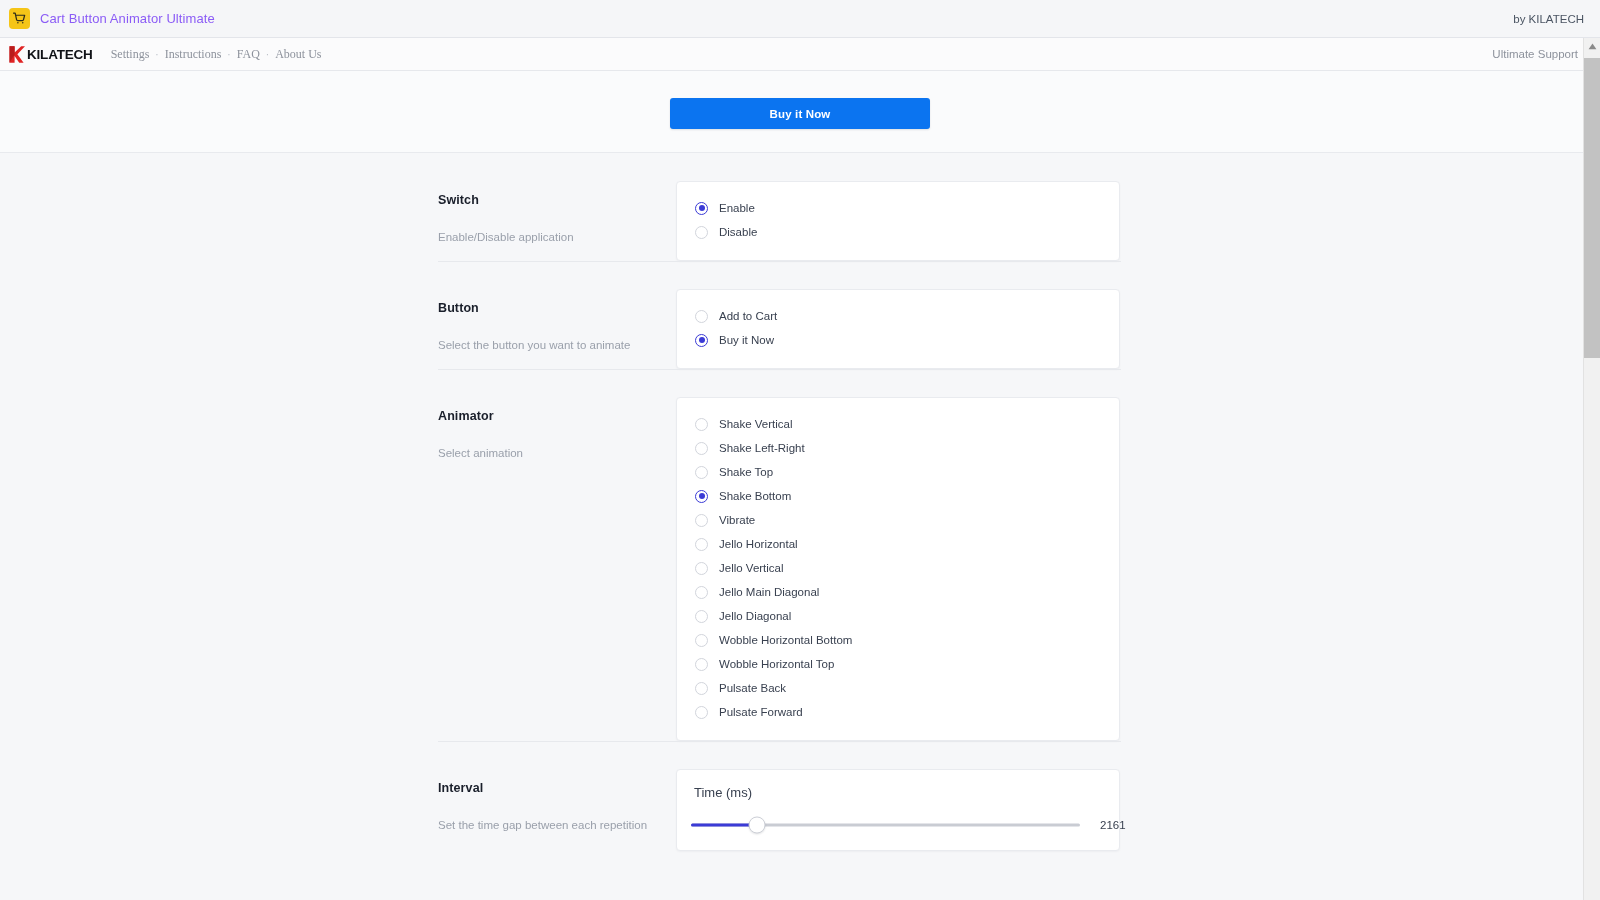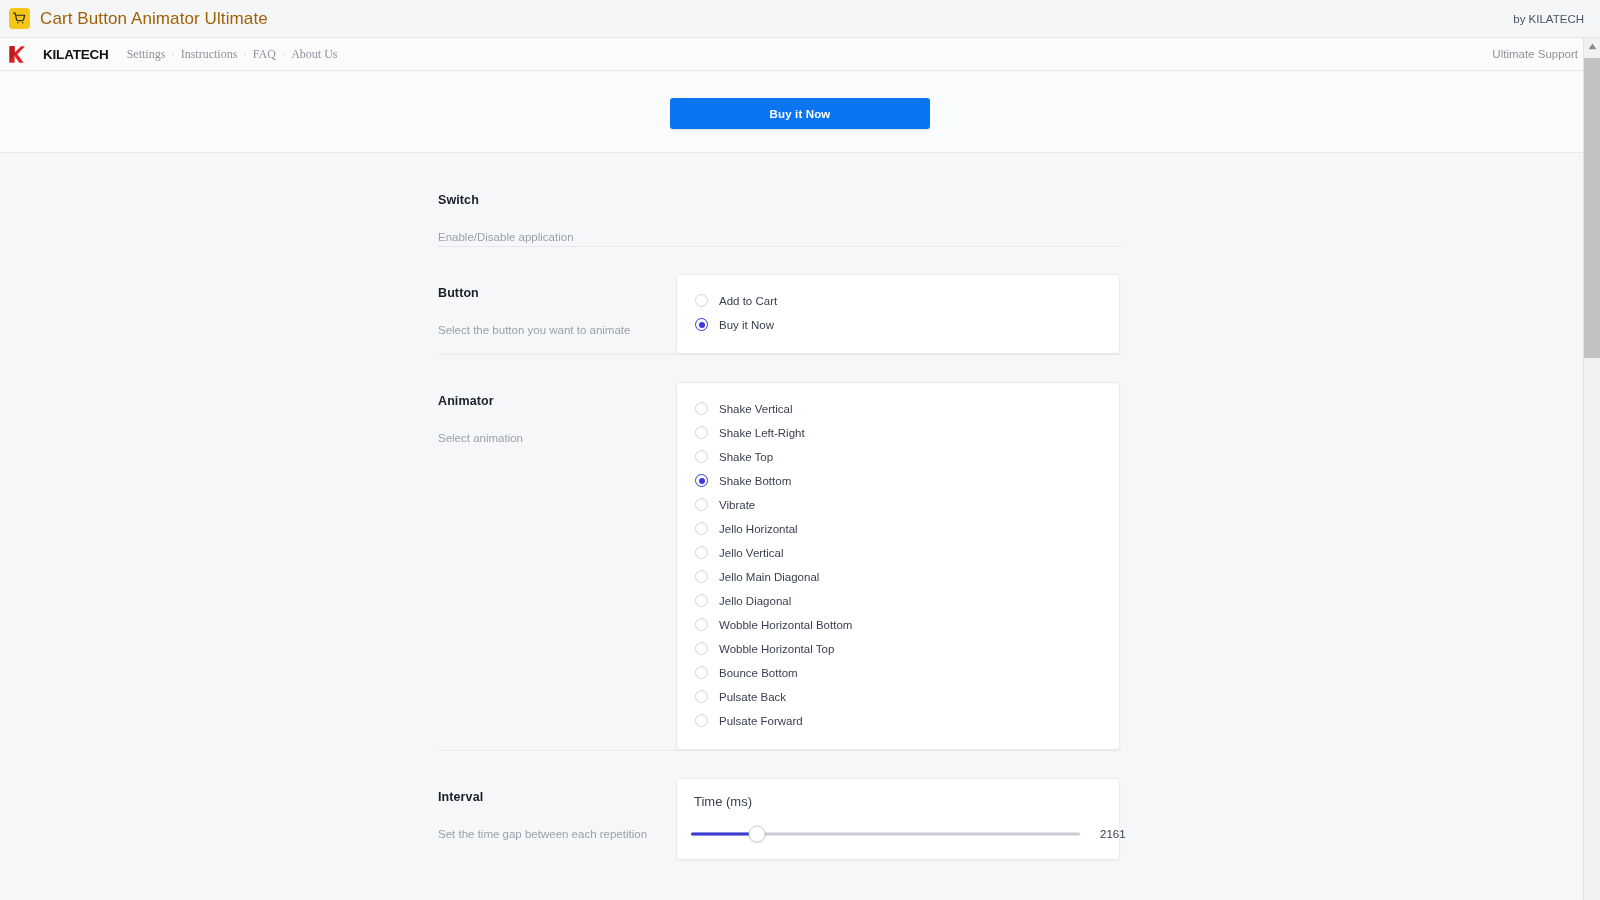--- a/index.html
+++ b/index.html
@@ -24,36 +24,36 @@
     position: relative;
   }
   .title-left { display: flex; align-items: center; gap: 10px; }
   .cart-badge {
     width: 21px; height: 21px; border-radius: 4px;
     background: #f5c518;
     display: flex; align-items: center; justify-content: center;
     flex: 0 0 auto;
   }
   .cart-badge svg { display: block; }
-  .title-text { font-size: 17px; color: #a16207; letter-spacing: .1px; }
+  .title-text { font-size: 13px; color: #8b5cf6; letter-spacing: .1px; }
   .title-right {
     position: absolute; right: 16px; top: 50%; transform: translateY(-50%);
     font-size: 11.5px; color: #4b5563;
   }
 
   
   .navbar {
     height: 33px;
     background: #fbfbfc;
     border-bottom: 1px solid #e6e8ec;
     display: flex; align-items: center;
     padding: 0 14px 0 8px;
     position: relative;
   }
-  .brand { display: flex; align-items: center; gap: 18px; margin-right: 18px; }
+  .brand { display: flex; align-items: center; gap: 2px; margin-right: 18px; }
   .brand-mark { width: 17px; height: 19px; display: block; }
   .brand-name {
     font-size: 13.5px; font-weight: bold; letter-spacing: -0.2px; color: #101217;
   }
   .nav-links { display: flex; align-items: center; gap: 0; }
   .nav-link {
     font-size: 12px; color: #8d929c; text-decoration: none;
     padding: 2px 0; cursor: pointer; white-space: nowrap; font-family: Liberation Serif, serif;
   }
   .nav-sep { font-size: 10px; color: #b9bdc6; padding: 0 6px; }
@@ -245,20 +245,30 @@
     <button class="buy-now-btn">Buy it Now</button>
   </div>
 
   <div class="settings">
 
     <div class="section">
       <div class="sec-label">
         <div class="sec-title">Switch</div>
         <div class="sec-desc">Enable/Disable application</div>
       </div>
+      <div class="card">
+        <div class="radio-row">
+          <span class="radio checked"></span>
+          <span class="radio-label">Enable</span>
+        </div>
+        <div class="radio-row">
+          <span class="radio"></span>
+          <span class="radio-label">Disable</span>
+        </div>
+      </div>
     </div>
 
     <div class="section">
       <div class="sec-label">
         <div class="sec-title">Button</div>
         <div class="sec-desc">Select the button you want to animate</div>
       </div>
       <div class="card">
         <div class="radio-row">
           <span class="radio"></span>
@@ -313,24 +323,20 @@
             <span class="radio"></span>
             <span class="radio-label">Jello Diagonal</span>
           </div>
           <div class="radio-row">
             <span class="radio"></span>
             <span class="radio-label">Wobble Horizontal Bottom</span>
           </div>
           <div class="radio-row">
             <span class="radio"></span>
             <span class="radio-label">Wobble Horizontal Top</span>
-          </div>
-          <div class="radio-row">
-            <span class="radio"></span>
-            <span class="radio-label">Bounce Bottom</span>
           </div>
           <div class="radio-row">
             <span class="radio"></span>
             <span class="radio-label">Pulsate Back</span>
           </div>
           <div class="radio-row">
             <span class="radio"></span>
             <span class="radio-label">Pulsate Forward</span>
           </div>
         </div>

